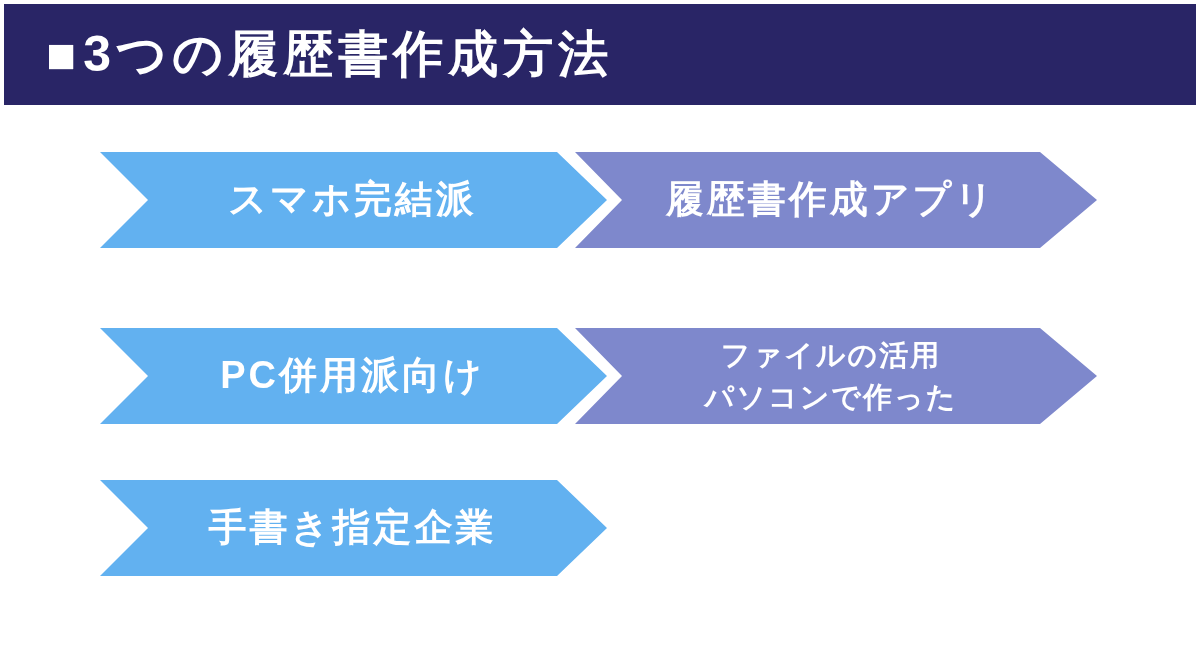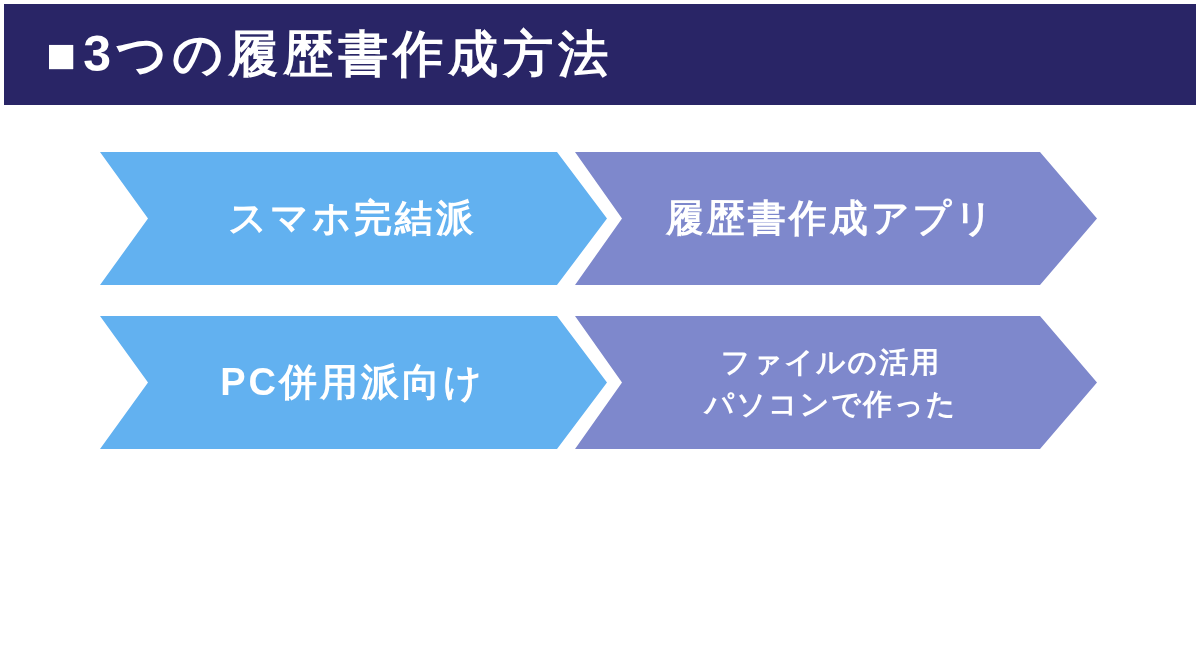--- a/index.html
+++ b/index.html
@@ -27,25 +27,25 @@
     font-weight: 700;
     letter-spacing: 5px;
     white-space: nowrap;
     display: flex; align-items: center;
   }
   .header-bullet { margin-right: 2px; }
 
   
   .row { position: absolute; left: 0; width: 1200px; height: 124px; }
   .row-1 { top: 152px; }
-  .row-2 { top: 316px; }
+  .row-2 { top: 328px; }
   .row-3 { top: 480px; }
 
   .arrow {
-    position: absolute; top: 0; height: 133px;
+    position: absolute; top: 0; height: 96px;
     display: flex; flex-direction: column;
     align-items: center; justify-content: center;
     box-sizing: border-box;
     color: var(--text-color, #ffffff);
     font-weight: 700;
     text-align: center;
     white-space: nowrap;
   }
   .arrow-left {
     left: 100px; width: 507px;
@@ -87,13 +87,16 @@
   <div class="arrow arrow-left">
     <div class="label-lg">PC併用派向け</div>
   </div>
   <div class="arrow arrow-right">
     <div class="line-md">ファイルの活用</div>
     <div class="line-md">パソコンで作った</div>
   </div>
 </div>
 
 <div class="row row-3">
+  <div class="arrow arrow-left">
+    <div class="label-lg">手書き指定企業</div>
+  </div>
 </div>
 
 </body></html>

